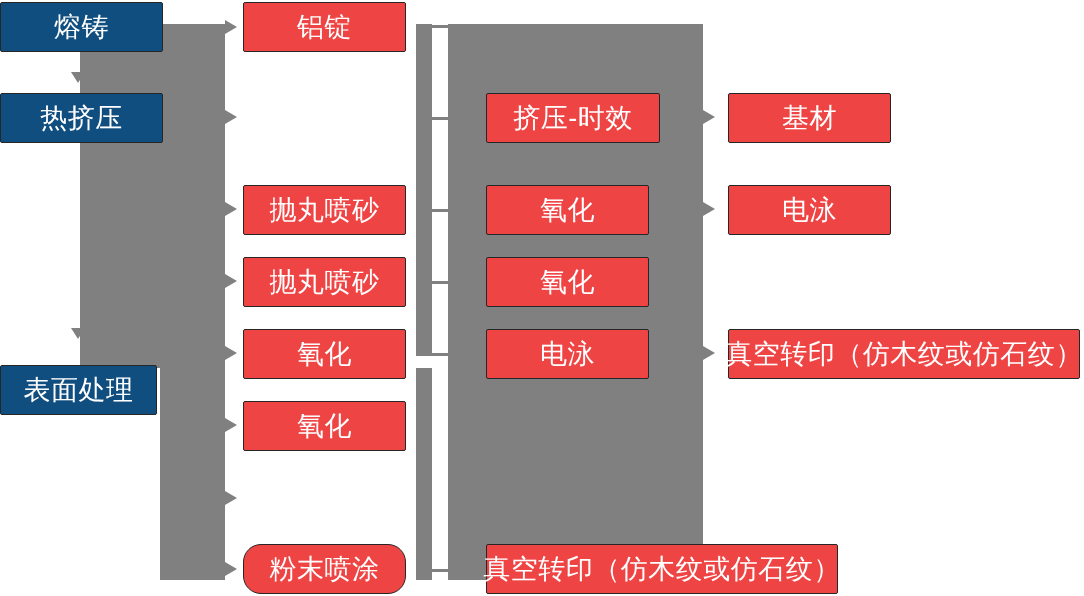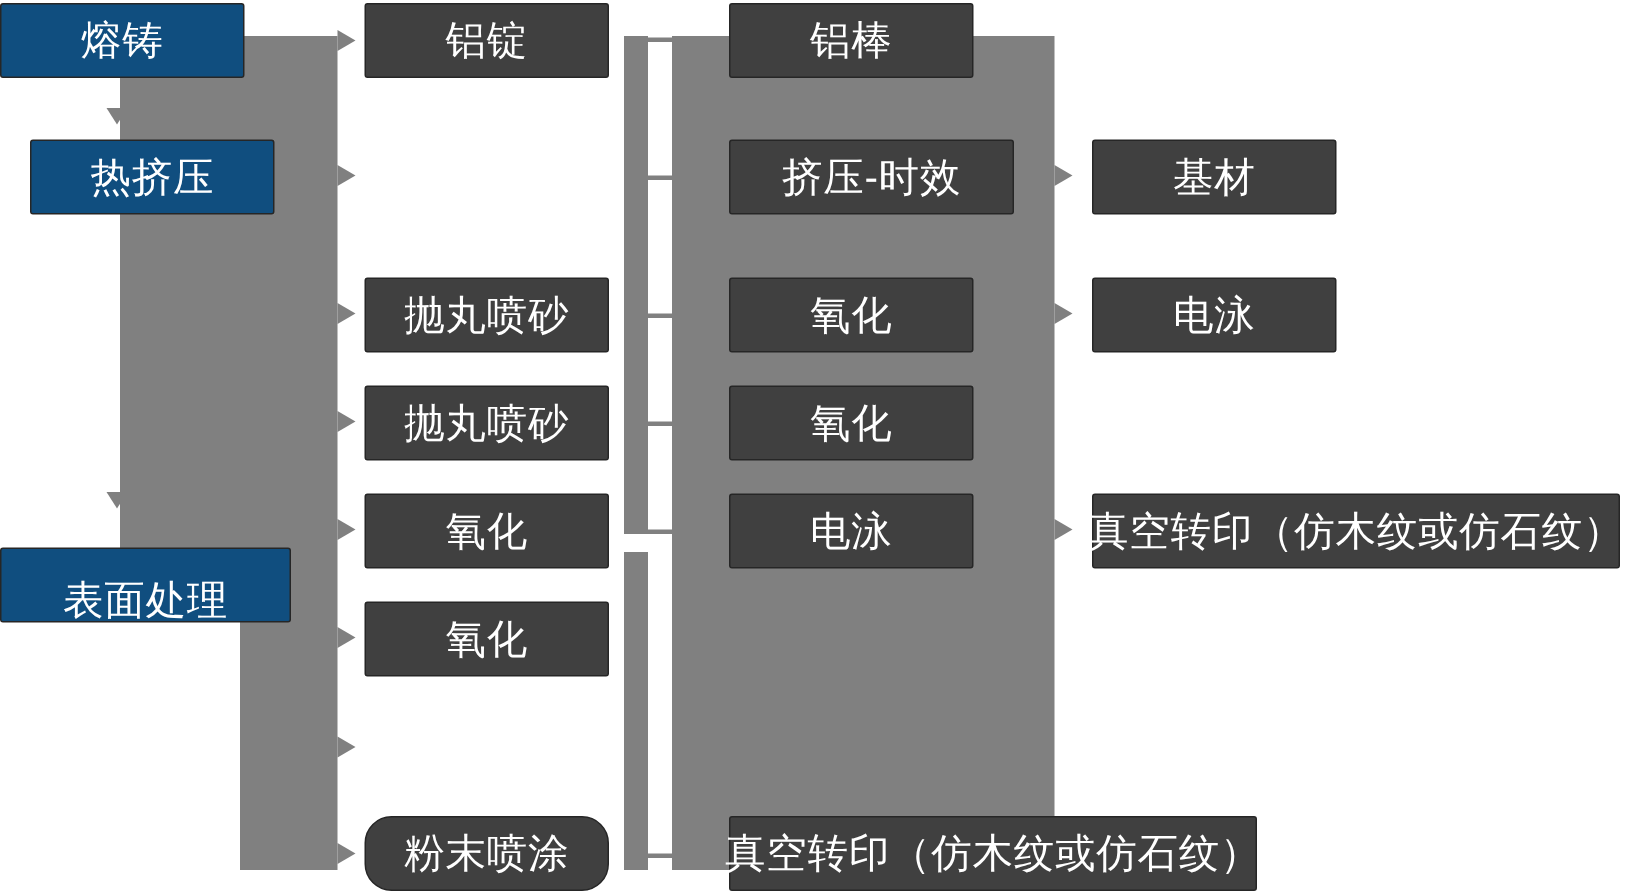--- a/index.html
+++ b/index.html
@@ -87,21 +87,21 @@
     color: #ffffff;
     border: 1px solid #262626;
     border-radius: 2px;
     font-size: 27px;
     line-height: 1;
     letter-spacing: 0.5px;
     white-space: nowrap;
     text-shadow: 0 0 0 rgba(0,0,0,0);
   }
   .node.dark  { background: #104E7F; }
-  .node.light { background: #404040; }
+  .node.light { background: #ef4444; }
 </style>
 </head>
 <body>
 
 <div id="canvas">
 
   <div class="band band-left"></div>
   <div class="band band-thin"></div>
   <div class="band band-wide"></div>
 
@@ -138,25 +138,25 @@
   <div class="arrow-r" style="left:225px; top:562px;"></div>
 
   <div class="arrow-r" style="left:703px; top:110px;"></div>
   <div class="arrow-r" style="left:703px; top:202px;"></div>
   <div class="arrow-r" style="left:703px; top:346px;"></div>
 
   <div class="node dark" style="left:0px; top:2px;   width:163px; height:50px;">
     <span>熔铸</span>
   </div>
 
-  <div class="node dark" style="left:0px; top:93px;  width:163px; height:50px;margin-left:20px;">
+  <div class="node dark" style="left:0px; top:93px;  width:163px; height:50px;">
     <span>热挤压</span>
   </div>
 
-  <div class="node dark" style="left:0px; top:365px; width:194px; height:50px;align-items:flex-end;">
+  <div class="node dark" style="left:0px; top:365px; width:157px; height:50px;">
     <span>表面处理</span>
   </div>
 
   <div class="node light" style="left:243px; top:2px; width:163px; height:50px;">
     <span>铝锭</span>
   </div>
 
 
   <div class="node light" style="left:243px; top:185px; width:163px; height:50px;">
     <span>抛丸喷砂</span>
@@ -172,25 +172,22 @@
 
   <div class="node light" style="left:243px; top:401px; width:163px; height:50px;">
     <span>氧化</span>
   </div>
 
 
   <div class="node light" style="left:243px; top:544px; width:163px; height:50px;border-radius:18px;">
     <span>粉末喷涂</span>
   </div>
 
-  <div class="node light" style="left:486px; top:2px; width:163px; height:50px;">
-    <span>铝棒</span>
-  </div>
-
-  <div class="node light" style="left:486px; top:93px; width:190px; height:50px;">
+
+  <div class="node light" style="left:486px; top:93px; width:174px; height:50px;">
     <span>挤压-时效</span>
   </div>
 
   <div class="node light" style="left:486px; top:185px; width:163px; height:50px;">
     <span>氧化</span>
   </div>
 
   <div class="node light" style="left:486px; top:257px; width:163px; height:50px;">
     <span>氧化</span>
   </div>

